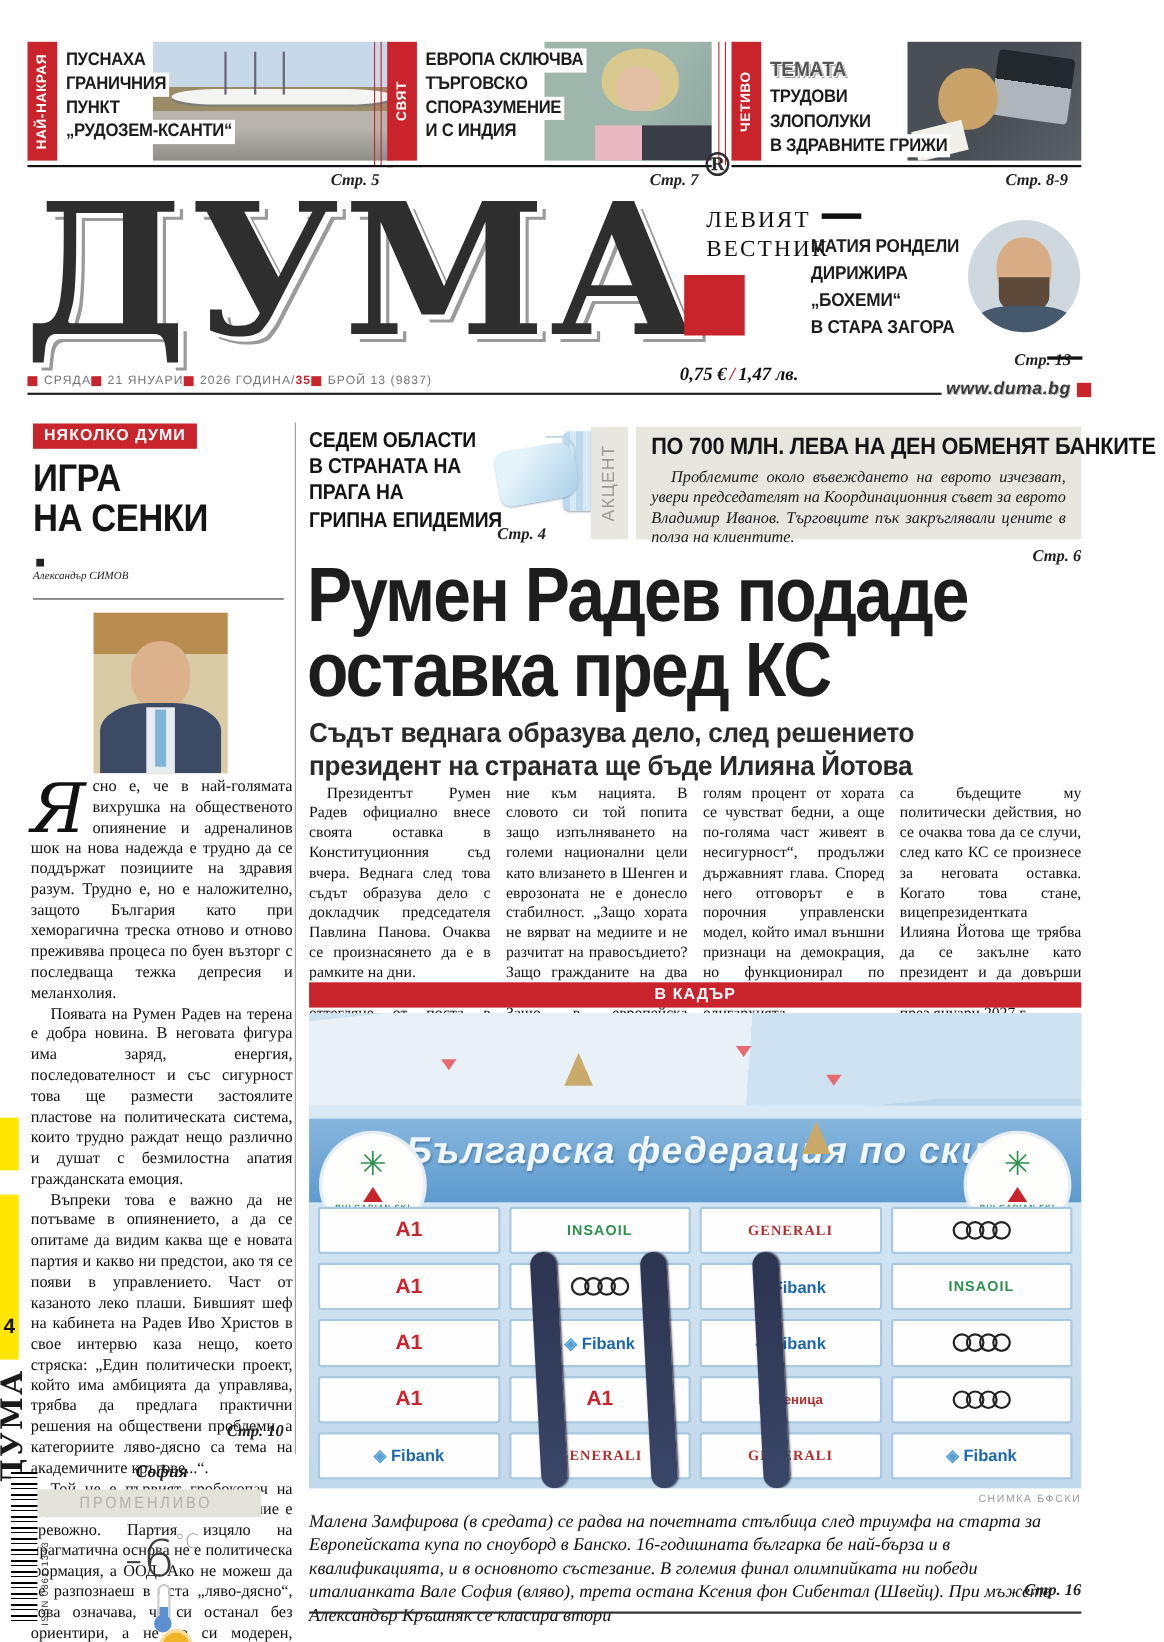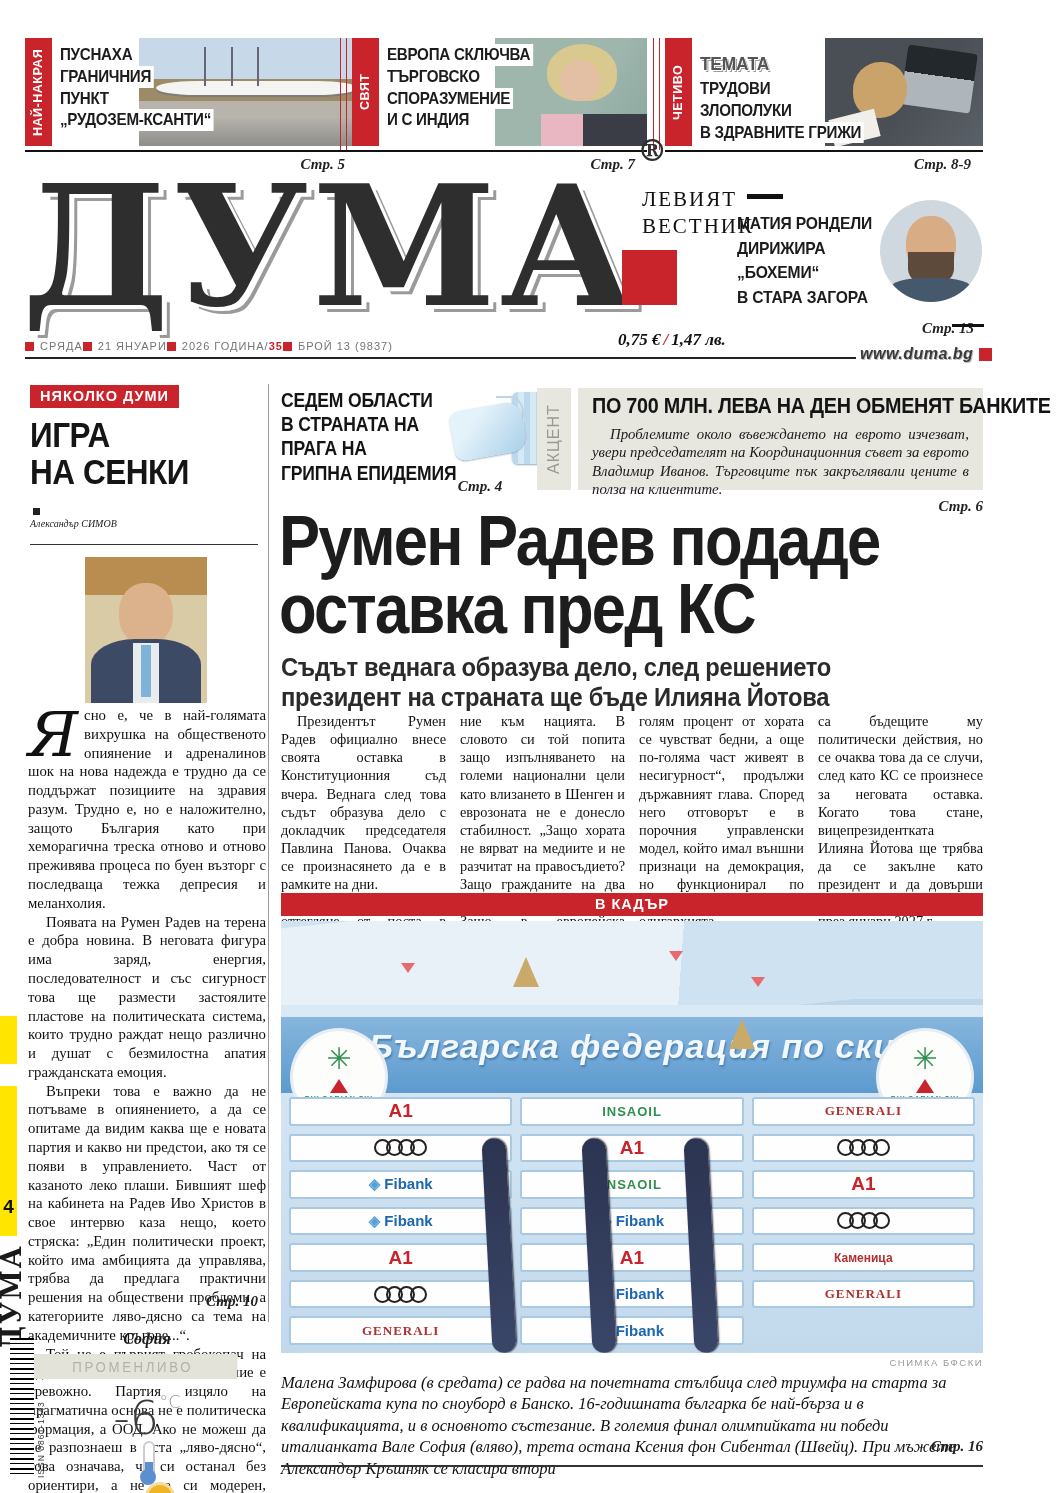--- a/index.html
+++ b/index.html
@@ -118,21 +118,21 @@
   #vdiv{left:268px;top:384px;width:1px;height:938px;background:#9a9a9a;}
 
   
   #flu-title{left:281px;top:388px;font-weight:bold;font-size:19.5px;line-height:1.24;letter-spacing:-.2px;transform:scaleX(.9);transform-origin:0 0;white-space:nowrap;color:#141414;}
   #masks{left:452px;top:392px;width:112px;height:80px;}
   #masks .m2{position:absolute;right:0;top:0;width:52px;height:72px;border-radius:6px;
              background:repeating-linear-gradient(90deg,#bcd8ec 0 6px,#d6eaf6 6px 12px);box-shadow:0 1px 2px #9ab;}
   #masks .m1{position:absolute;left:0;top:14px;width:72px;height:50px;border-radius:10px 16px 16px 10px;
              background:linear-gradient(135deg,#e4f2fa 0 30%,#a9cfe8 100%);transform:rotate(-10deg);box-shadow:0 1px 2px #9ab;}
   #masks .loop{position:absolute;right:40px;top:4px;width:26px;height:30px;border:2px solid #bcd4e4;border-left:none;border-radius:0 60% 60% 0;}
-  #flu-page{left:424px;top:478px;width:112px;text-align:center;}
+  #flu-page{left:452px;top:478px;width:112px;}
   #ak-label{left:537px;top:388px;width:34px;height:102px;background:#e7e7e0;color:#9a9a90;font-size:16px;letter-spacing:1px;
             writing-mode:vertical-rl;transform:rotate(180deg);text-align:center;line-height:34px;}
   #ak-box{left:578px;top:388px;width:405px;height:102px;background:#e7e7e0;box-sizing:border-box;padding:8px 14px;}
   #ak-box h3{margin:0;font-size:21.5px;line-height:1;letter-spacing:-.3px;transform:scaleX(.92);transform-origin:0 0;white-space:nowrap;color:#141414;}
   #ak-box p{margin:7px 0 0;font-family:"Liberation Serif",serif;font-style:italic;font-size:14.8px;line-height:1.26;
             text-align:justify;text-indent:18px;color:#1a1a1a;}
   #ak-page{left:930px;top:498px;width:53px;text-align:right;}
 
   
   #lead-h{left:279px;top:508px;font-weight:bold;font-size:70px;line-height:.97;letter-spacing:-2px;
@@ -152,21 +152,21 @@
   #photo .slope{position:absolute;left:-40px;top:-30px;width:800px;height:130px;background:linear-gradient(100deg,#e8f1f8 0 55%,#cfe2f1 55%);transform:rotate(-6deg);}
   .gate{position:absolute;width:0;height:0;border-left:7px solid transparent;border-right:7px solid transparent;border-top:10px solid #e66a70;}
   #photo .wall{position:absolute;left:0;right:0;top:84px;bottom:0;background:linear-gradient(180deg,#d9e9f5,#c2d9ec);}
   #photo .banner{position:absolute;left:0;right:0;top:96px;height:76px;background:linear-gradient(180deg,#86b6dd,#5d9acf);
                  color:#f2f7fb;font-weight:bold;font-style:italic;font-size:34px;text-align:center;line-height:58px;letter-spacing:1px;
                  text-shadow:1px 2px 2px #4a7fae;}
   .fedlogo{position:absolute;top:110px;width:92px;height:92px;border-radius:50%;background:#fdfdfb;box-shadow:0 0 0 3px #e6eef4;text-align:center;}
   .fedlogo .flake{font-size:30px;color:#2f8f4e;line-height:1.2;display:block;margin-top:10px;}
   .fedlogo .fedtxt{font-size:7px;color:#2f8f4e;letter-spacing:1px;display:block;margin-top:2px;font-weight:bold;}
   .fedlogo .skier{display:block;margin:2px auto 0;width:18px;height:14px;background:#c9232b;clip-path:polygon(50% 0,100% 100%,0 100%);}
-  #sponsors{position:absolute;left:0;right:0;top:168px;bottom:0;display:grid;grid-template-columns:repeat(3,1fr);
+  #sponsors{position:absolute;left:0;right:0;top:168px;bottom:0;display:grid;grid-template-columns:repeat(4,1fr);
             grid-auto-rows:1fr;gap:8px;padding:8px;box-sizing:border-box;}
   .tile{background:#fefefe;border:2px solid #a9c8e2;border-radius:3px;display:flex;align-items:center;justify-content:center;
         font-weight:bold;font-size:15px;color:#1d4f8c;overflow:hidden;}
   .tile.a1 span{color:#c9232b;font-size:19px;}
   .tile.insaoil span{color:#2f8f4e;font-size:13px;letter-spacing:1px;}
   .tile.generali span{color:#b03030;font-family:"Liberation Serif",serif;font-size:13px;letter-spacing:1px;}
   .tile.fibank span{color:#1d66b0;}
   .tile.fibank span:before{content:"◈ ";color:#53a0d8;}
   .tile.kamenitza span{color:#b03030;font-size:12px;}
   .rings{display:flex;}

